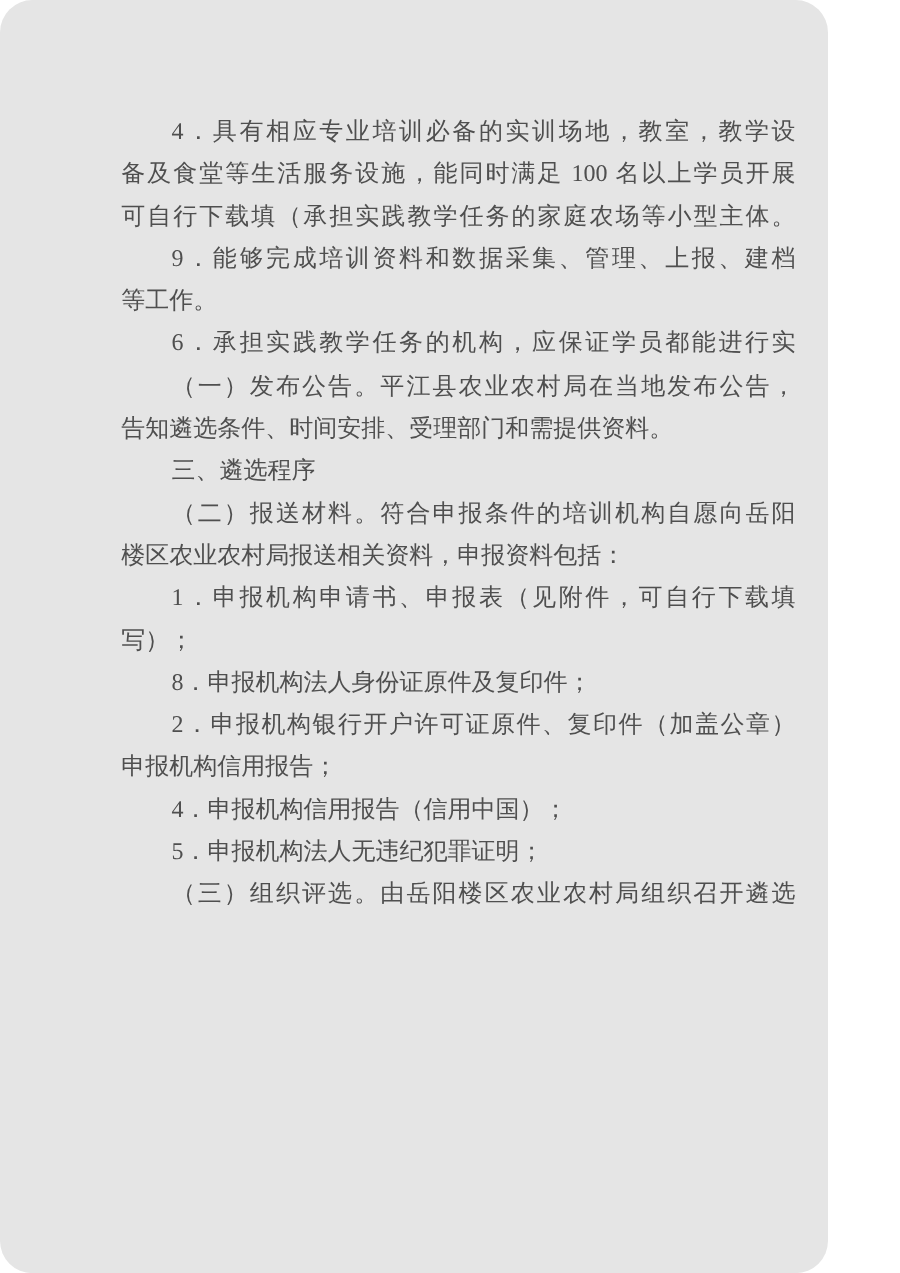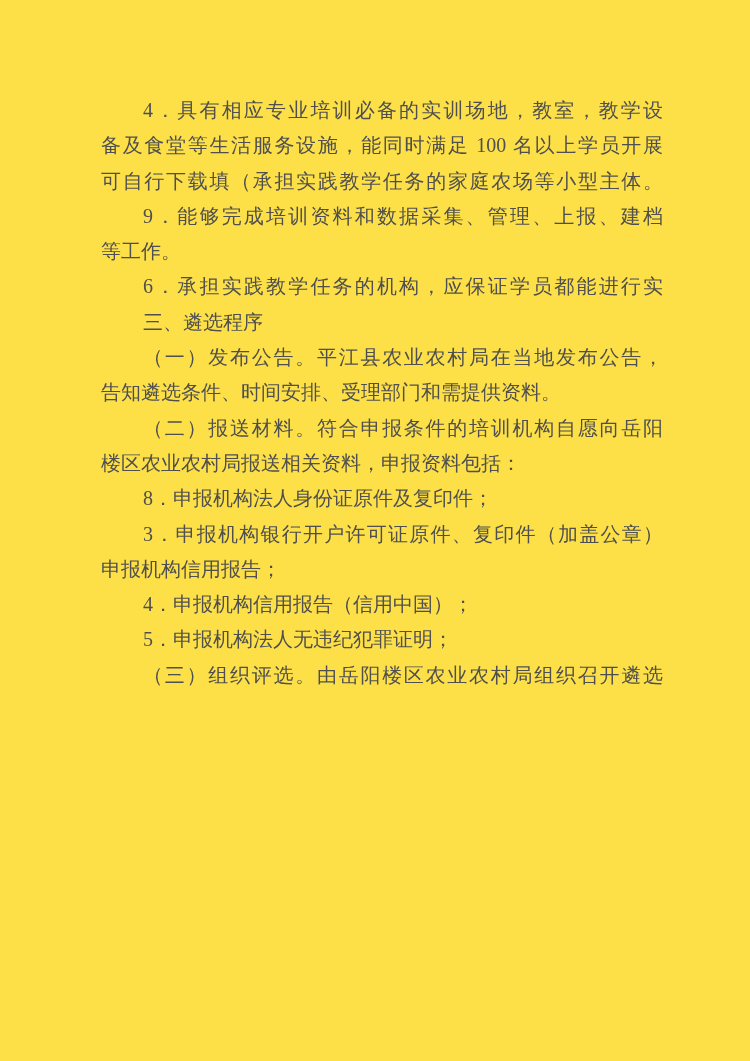--- a/index.html
+++ b/index.html
@@ -2,25 +2,26 @@
 <html><head>
 <meta charset="utf-8">
 <style>
   html, body {
     margin: 0;
     padding: 0;
     background: #ffffff;
   }
   .page {
     position: relative;
-    width: 750px;
+    width: 690px;
     height: 1061px;
-    background: #fde047;
+    background: #e5e5e5;
     overflow: hidden;
     font-family: "Liberation Serif", serif;
+    border-radius: 27px;
   }
   .content {
     position: absolute;
     left: 101px;
     top: 93px;
     width: 562px;
     font-size: 20px;
     line-height: 35.3px;
     color: #4f4f4f;
     font-weight: 400;
@@ -61,35 +62,39 @@
         <div class="text-line fill">可自行下载填（承担实践教学任务的家庭农场等小型主体。</div>
       </div>
       <div class="paragraph">
         <div class="text-line fill indent">9．能够完成培训资料和数据采集、管理、上报、建档</div>
         <div class="text-line">等工作。</div>
       </div>
       <div class="paragraph">
         <div class="text-line fill indent">6．承担实践教学任务的机构，应保证学员都能进行实</div>
       </div>
       <div class="paragraph">
-        <div class="text-line indent">三、遴选程序</div>
+        <div class="text-line fill indent">（一）发布公告。平江县农业农村局在当地发布公告，</div>
+        <div class="text-line">告知遴选条件、时间安排、受理部门和需提供资料。</div>
       </div>
       <div class="paragraph">
-        <div class="text-line fill indent">（一）发布公告。平江县农业农村局在当地发布公告，</div>
-        <div class="text-line">告知遴选条件、时间安排、受理部门和需提供资料。</div>
+        <div class="text-line indent">三、遴选程序</div>
       </div>
       <div class="paragraph">
         <div class="text-line fill indent">（二）报送材料。符合申报条件的培训机构自愿向岳阳</div>
         <div class="text-line">楼区农业农村局报送相关资料，申报资料包括：</div>
       </div>
       <div class="paragraph">
+        <div class="text-line fill indent">1．申报机构申请书、申报表（见附件，可自行下载填</div>
+        <div class="text-line">写）；</div>
+      </div>
+      <div class="paragraph">
         <div class="text-line indent">8．申报机构法人身份证原件及复印件；</div>
       </div>
       <div class="paragraph">
-        <div class="text-line fill indent">3．申报机构银行开户许可证原件、复印件（加盖公章）</div>
+        <div class="text-line fill indent">2．申报机构银行开户许可证原件、复印件（加盖公章）</div>
         <div class="text-line">申报机构信用报告；</div>
       </div>
       <div class="paragraph">
         <div class="text-line indent">4．申报机构信用报告（信用中国）；</div>
       </div>
       <div class="paragraph">
         <div class="text-line indent">5．申报机构法人无违纪犯罪证明；</div>
       </div>
       <div class="paragraph">
         <div class="text-line fill indent">（三）组织评选。由岳阳楼区农业农村局组织召开遴选</div>

